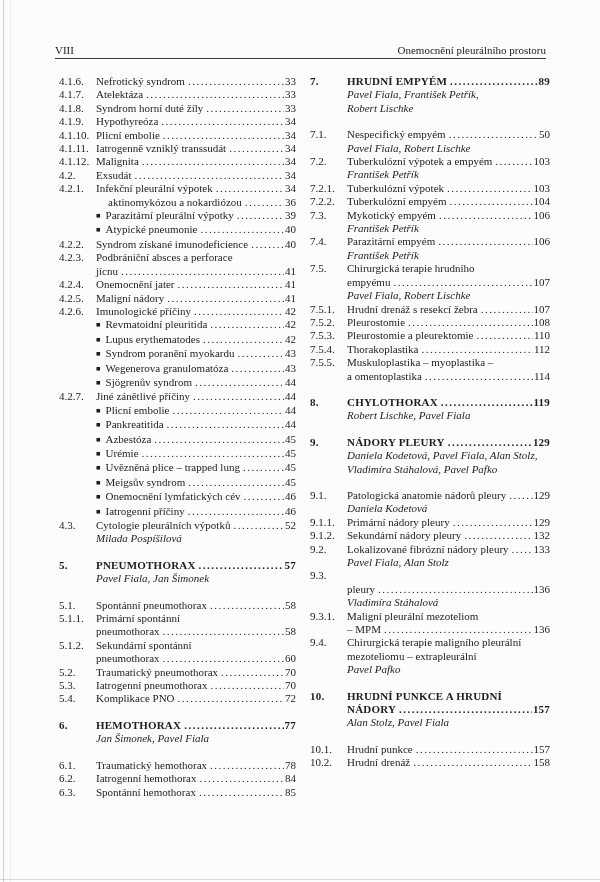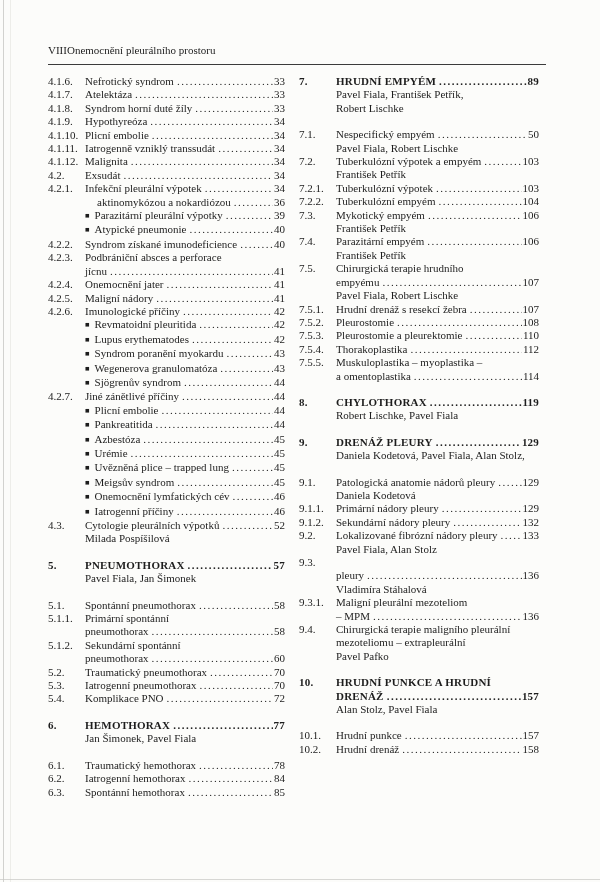--- a/index.html
+++ b/index.html
@@ -14,30 +14,31 @@
     overflow: hidden;
   }
   
   .scan-edge { position: absolute; pointer-events: none; }
   .scan-edge.e1 { left: 3px; top: 0; bottom: 0; width: 1px; background: #bcbcb8; opacity: .65; }
   .scan-edge.e2 { left: 10px; top: 0; bottom: 0; width: 1px; background: #e0e0db; opacity: .55; }
   .scan-edge.e3 { left: 0; right: 0; bottom: 2px; height: 1px; background: #c7c7c3; opacity: .7; }
 
   .pagehead {
     position: absolute;
-    left: 48px; right: 54px; top: 44px;
+    left: 55px; right: 54px; top: 44px;
     display: flex;
+    justify-content: space-between;
     align-items: baseline;
     border-bottom: 1.5px solid var(--rule, #3b3b3b);
-    padding-bottom: 8px;
+    padding-bottom: 2px;
   }
 
   .columns {
     position: absolute;
-    left: 48px; top: 75px;
+    left: 59px; top: 75px;
     width: 491px;
     display: flex;
   }
   .col { width: 237px; flex: 0 0 237px; }
   .col.right { width: 240px; flex: 0 0 240px; margin-left: 14px; }
 
   .toc-item { line-height: 13.4px; }
   .toc-item.gap { margin-top: 13px; font-family: Liberation Serif, serif; }
   .line { display: flex; align-items: baseline; }
   .num { flex: 0 0 37px; white-space: nowrap; }
@@ -50,21 +51,21 @@
     min-width: 6px;
     margin: 0 1px 0 3px;
   }
   .leader::after {
     content: "................................................................................";
     letter-spacing: 1.5px;
   }
   .pg { flex: 0 0 auto; white-space: nowrap; }
 
   .toc-item.chapter { font-weight: bold; letter-spacing: .2px; }
-  .toc-item.author { }
+  .toc-item.author { font-style: italic; }
   .sq {
     font-size: 7.5px;
     margin-right: 5px;
     position: relative;
     top: -1px;
     display: inline-block;
   }
 </style>
 </head>
 <body>
@@ -619,29 +620,33 @@
         </div>
         <div class="toc-item author">
           <div class="line">
             <span class="num"></span>
             <span class="txt">Robert Lischke, Pavel Fiala</span>
           </div>
         </div>
         <div class="toc-item chapter gap">
           <div class="line">
             <span class="num">9.</span>
-            <span class="txt">DRENÁŽ PLEURY</span>
+            <span class="txt">NÁDORY PLEURY</span>
             <span class="leader"></span>
             <span class="pg">129</span>
           </div>
         </div>
         <div class="toc-item author">
           <div class="line">
             <span class="num"></span>
             <span class="txt">Daniela Kodetová, Pavel Fiala, Alan Stolz,</span>
+          </div>
+          <div class="line">
+            <span class="num"></span>
+            <span class="txt">Vladimíra Stáhalová, Pavel Pafko</span>
           </div>
         </div>
         <div class="toc-item section gap">
           <div class="line">
             <span class="num">9.1.</span>
             <span class="txt">Patologická anatomie nádorů pleury</span>
             <span class="leader"></span>
             <span class="pg">129</span>
           </div>
         </div>
@@ -726,21 +731,21 @@
             <span class="txt">Pavel Pafko</span>
           </div>
         </div>
         <div class="toc-item chapter gap">
           <div class="line">
             <span class="num">10.</span>
             <span class="txt">HRUDNÍ PUNKCE A HRUDNÍ</span>
           </div>
           <div class="line">
             <span class="num"></span>
-            <span class="txt">DRENÁŽ</span>
+            <span class="txt">NÁDORY</span>
             <span class="leader"></span>
             <span class="pg">157</span>
           </div>
         </div>
         <div class="toc-item author">
           <div class="line">
             <span class="num"></span>
             <span class="txt">Alan Stolz, Pavel Fiala</span>
           </div>
         </div>

